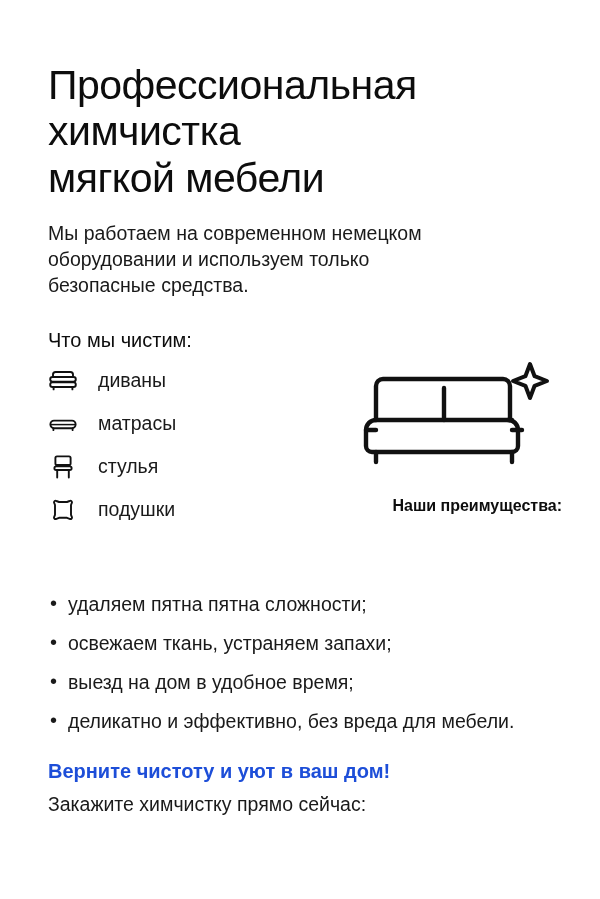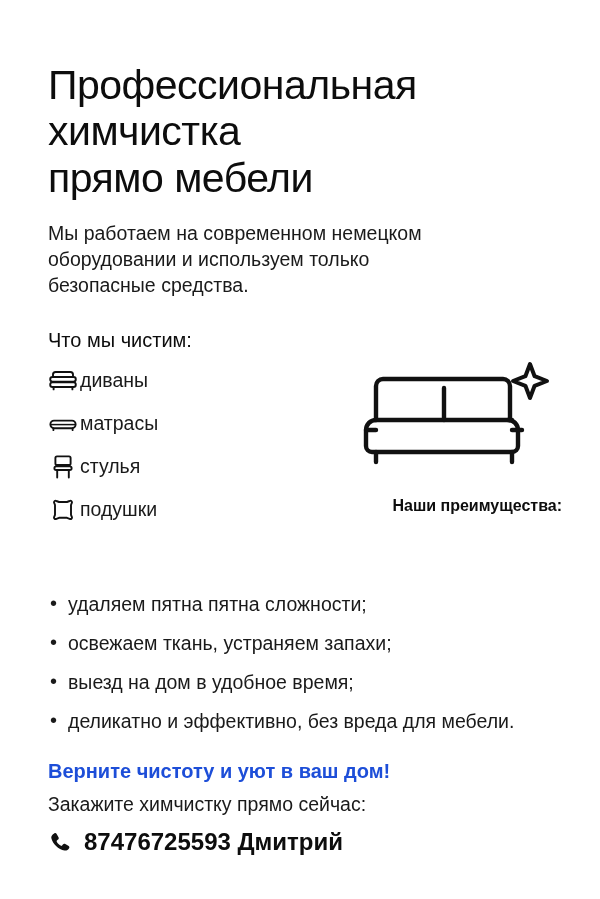--- a/index.html
+++ b/index.html
@@ -56,21 +56,21 @@
   .mid {
     position: relative;
     min-height: 200px;
   }
   .items {
     width: 250px;
   }
   .item {
     display: flex;
     align-items: center;
-    gap: 2px;
+    gap: 20px;
     margin-bottom: 13px;
     height: 30px;
   }
   .item-label {
     font-size: 19.5px;
     color: #1a1a1a;
     line-height: 1;
   }
   .ico {
     width: 30px;
@@ -153,21 +153,21 @@
 </style>
 </head>
 <body>
 
 <div class="page">
   <div class="content">
 
     <h1 class="headline">
       <span>Профессиональная</span>
       <span>химчистка</span>
-      <span>прямо мебели</span>
+      <span>мягкой мебели</span>
     </h1>
 
     <p class="intro">
       <span>Мы работаем на современном немецком</span>
       <span>оборудовании и используем только</span>
       <span>безопасные средства.</span>
     </p>
 
     <div class="subhead">Что мы чистим:</div>
 
@@ -240,23 +240,15 @@
     <ul class="bullets">
       <li>удаляем пятна пятна сложности;</li>
       <li>освежаем ткань, устраняем запахи;</li>
       <li>выезд на дом в удобное время;</li>
       <li>деликатно и эффективно, без вреда для мебели.</li>
     </ul>
 
     <div class="cta">Верните чистоту и уют в ваш дом!</div>
     <div class="order">Закажите химчистку прямо сейчас:</div>
 
-    <div class="phone-row">
-      <span class="phone-ico">
-        <svg width="22" height="22" viewBox="0 0 22 22">
-          <path d="M5.2 2.4 c1 -0.6 2 -0.3 2.6 0.8 l1.7 3 c0.5 0.9 0.3 1.8 -0.5 2.4 l-1.1 0.8 c-0.3 0.3 -0.4 0.6 -0.2 1 0.9 2 2.4 3.5 4.4 4.4 0.4 0.2 0.8 0.1 1 -0.2 l0.8 -1.1 c0.6 -0.8 1.5 -1 2.4 -0.5 l3 1.7 c1.1 0.6 1.4 1.6 0.8 2.6 -1 1.7 -2.8 2.6 -4.6 2.2 C9.6 18.6 3.4 12.4 2.3 6.9 1.9 5.1 3.5 3.4 5.2 2.4 z" fill="#111"></path>
-        </svg>
-      </span>
-      <span class="phone-num">87476725593 Дмитрий</span>
-    </div>
 
   </div>
 </div>
 
 </body></html>

